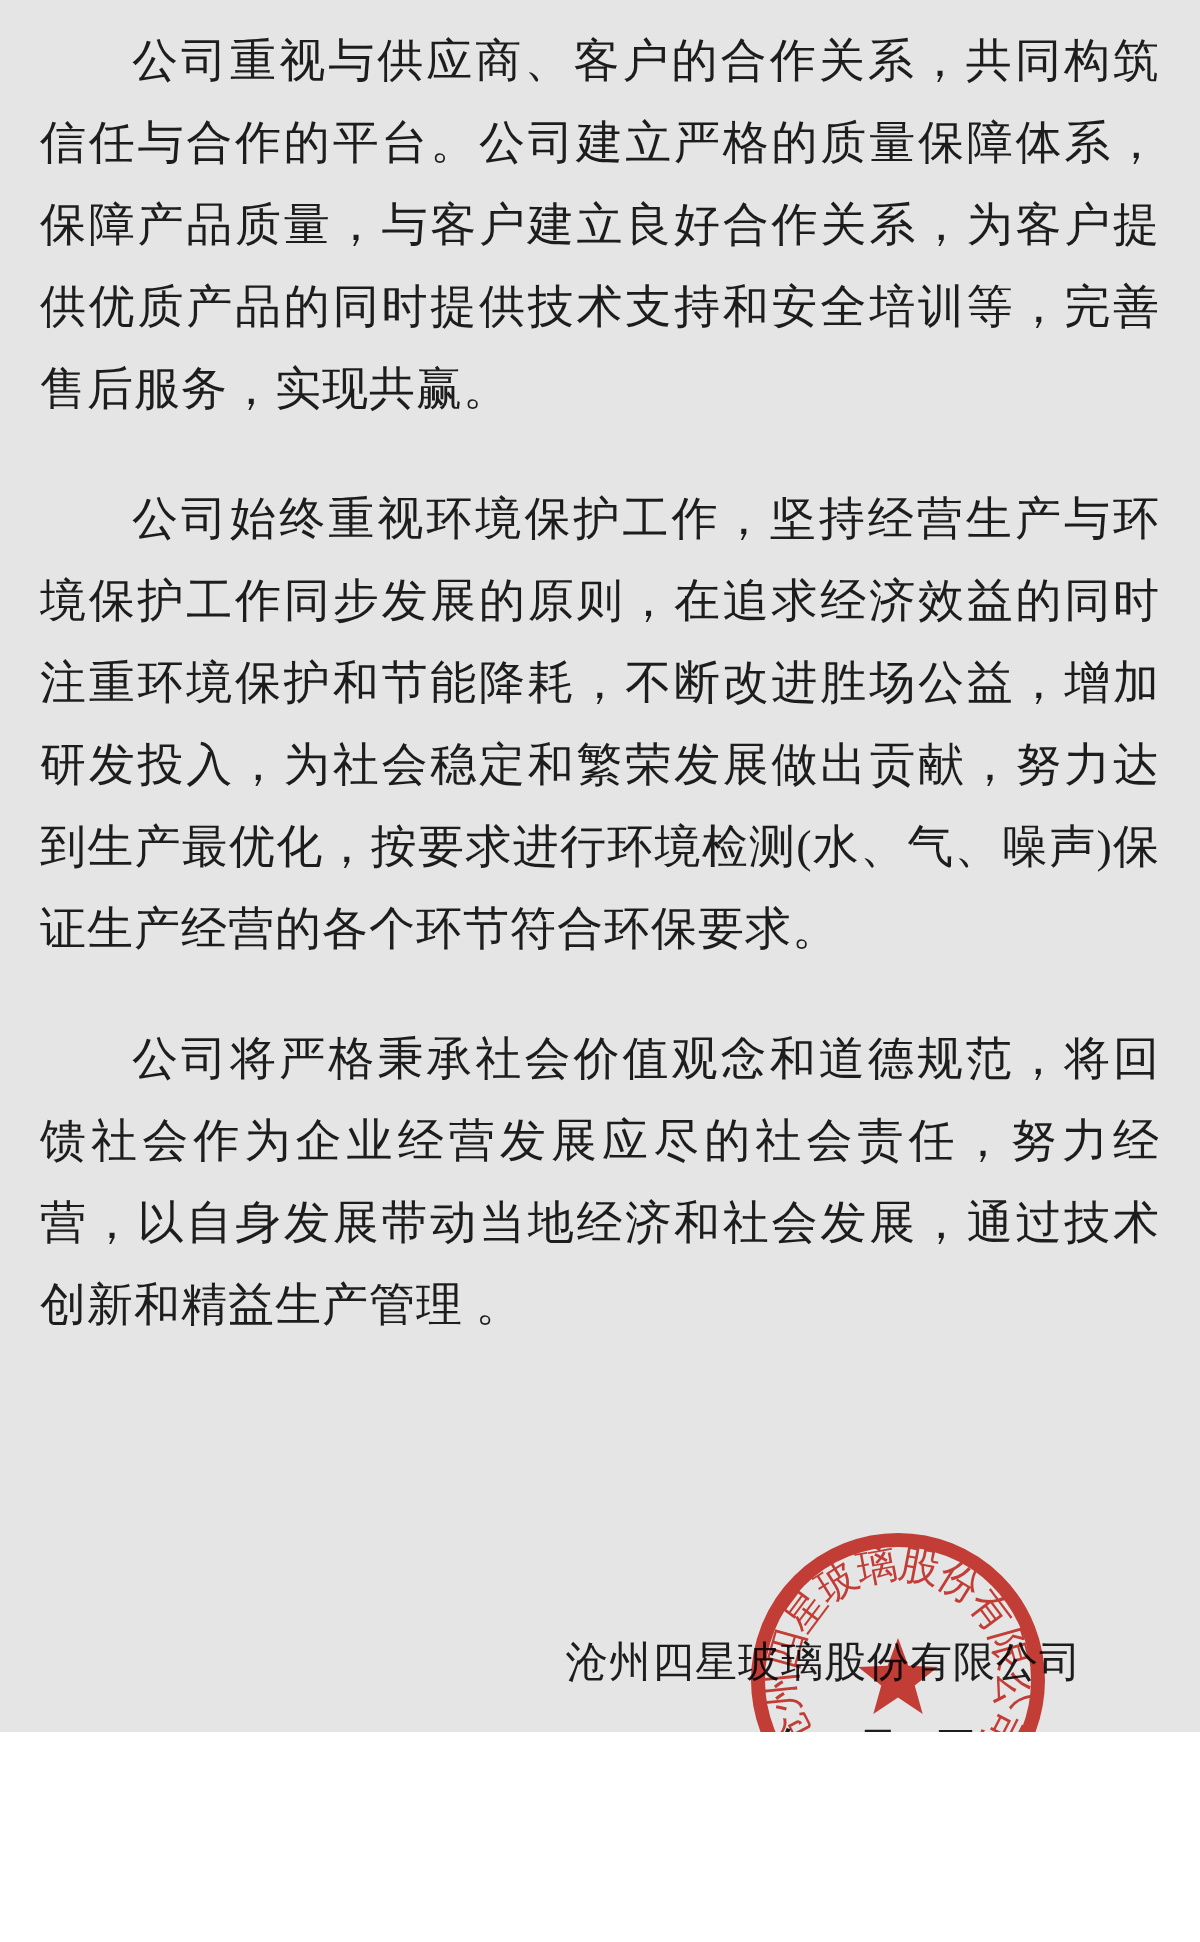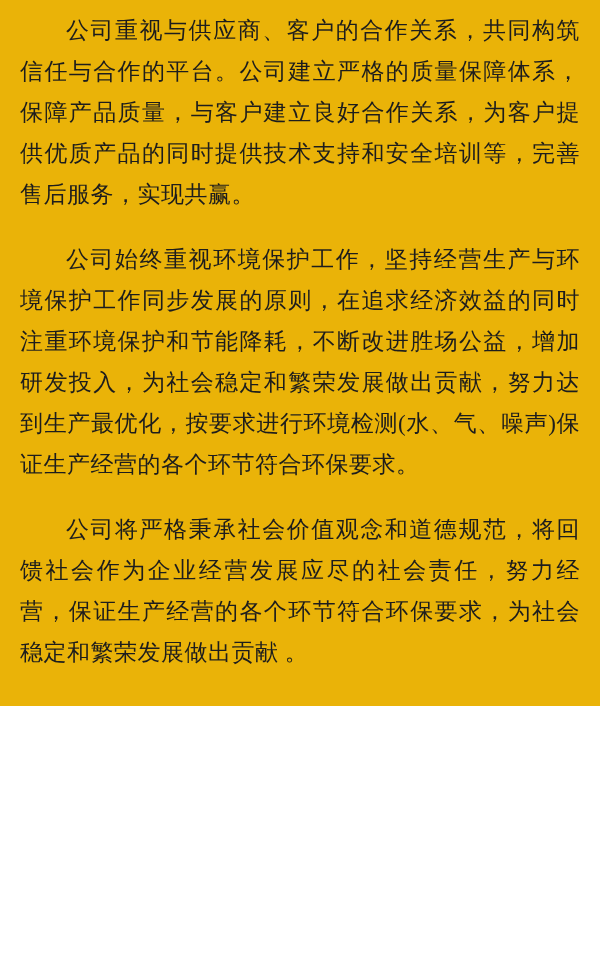--- a/index.html
+++ b/index.html
@@ -3,22 +3,22 @@
 <meta charset="utf-8">
 <style>
   html, body {
     margin: 0;
     padding: 0;
     background: #ffffff;
   }
   .page {
     position: relative;
     width: 600px;
-    height: 706px;
-    background: #eab308;
+    height: 866px;
+    background: #e5e5e5;
     overflow: hidden;
     font-family: "Liberation Serif", "DejaVu Serif", serif;
     color: #1d1d1d;
     text-decoration: underline;
   }
   .doc-body {
     position: absolute;
     top: 10px;
     left: 20px;
     right: 20px;
@@ -81,21 +81,21 @@
   }
 </style>
 </head>
 <body>
 
 <div class="page">
 
   <div class="doc-body">
     <p>公司重视与供应商、客户的合作关系，共同构筑信任与合作的平台。公司建立严格的质量保障体系，保障产品质量，与客户建立良好合作关系，为客户提供优质产品的同时提供技术支持和安全培训等，完善售后服务，实现共赢。</p>
     <p>公司始终重视环境保护工作，坚持经营生产与环境保护工作同步发展的原则，在追求经济效益的同时注重环境保护和节能降耗，不断改进胜场公益，增加研发投入，为社会稳定和繁荣发展做出贡献，努力达到生产最优化，按要求进行环境检测(水、气、噪声)保证生产经营的各个环节符合环保要求。</p>
-    <p>公司将严格秉承社会价值观念和道德规范，将回馈社会作为企业经营发展应尽的社会责任，努力经营，保证生产经营的各个环节符合环保要求，为社会稳定和繁荣发展做出贡献 。</p>
+    <p>公司将严格秉承社会价值观念和道德规范，将回馈社会作为企业经营发展应尽的社会责任，努力经营，以自身发展带动当地经济和社会发展，通过技术创新和精益生产管理 。</p>
   </div>
 
   <div class="signature-block">
     <div class="signature-company">沧州四星玻璃股份有限公司</div>
     <div class="signature-date">2025年1月2日</div>
   </div>
 
   <div class="seal">
     <svg viewBox="0 0 176 176" width="176" height="176">
       <circle class="seal-ring" cx="88" cy="88" r="70"></circle>

